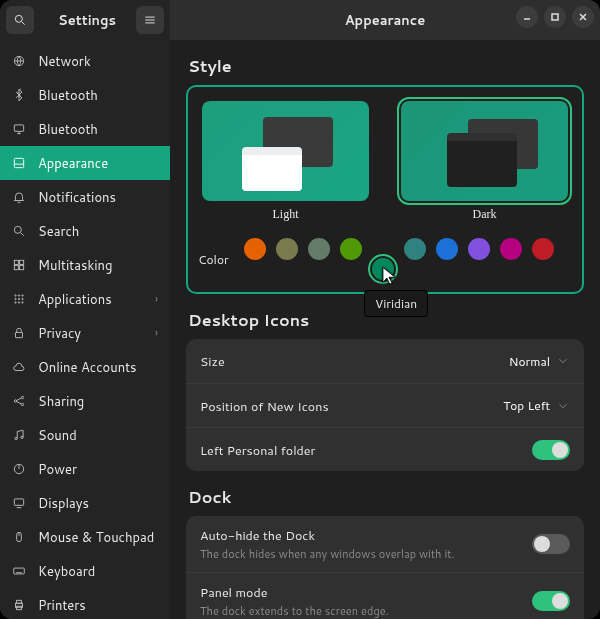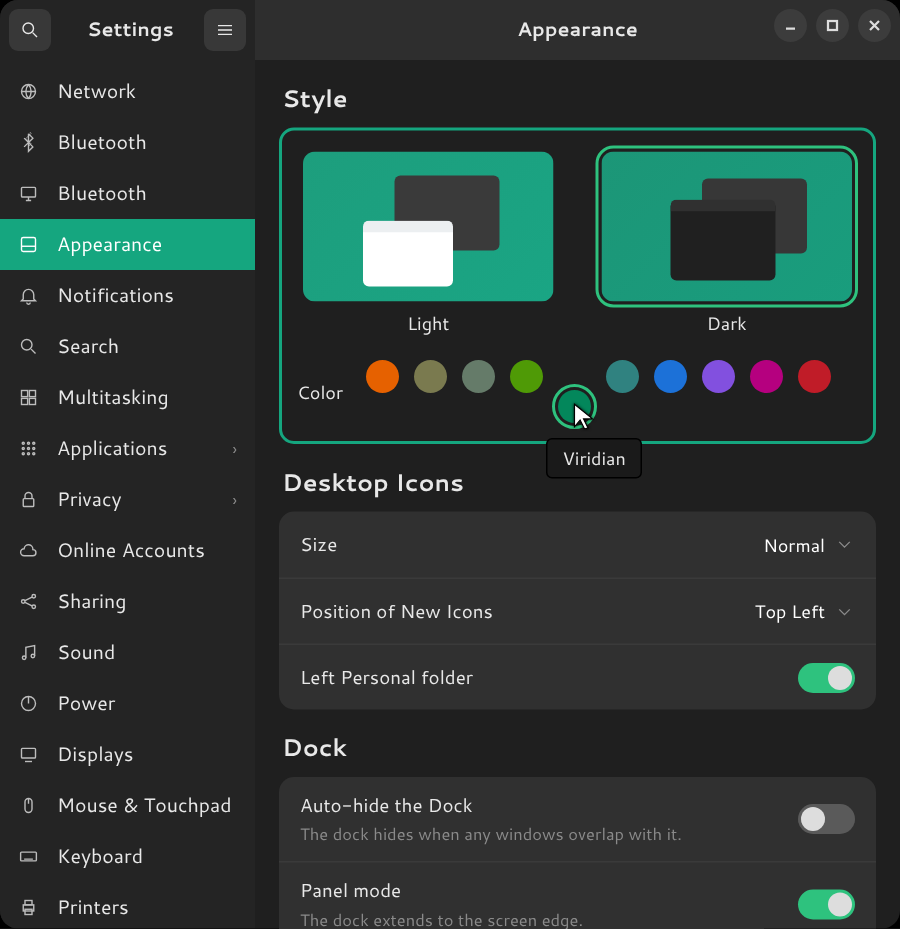--- a/index.html
+++ b/index.html
@@ -105,21 +105,21 @@
   .content { padding: 8px 16px 16px 16px; overflow-y:auto; flex:1;}
   .section-title { font-weight: 600; font-size: 16px; margin: 6px 2px 8px 2px; }
 
   
   .style-box {
     border: 2px solid var(--accent);
     border-radius: 10px;
     padding: 10px 10px 12px 10px;
     margin-bottom: 14px;
   }
-  .theme-row { display: flex; gap: 24px; }
+  .theme-row { display: flex; gap: 24px; font-family: Liberation Serif, serif; }
   .theme-card {
     flex:1;
     display:flex; flex-direction:column; align-items:center;
     gap:6px;
     padding:4px;
     border-radius:10px;
     cursor:pointer;
   }
   .theme-card.selected .theme-preview-wrap {
     outline: 2px solid var(--accent-bright);

